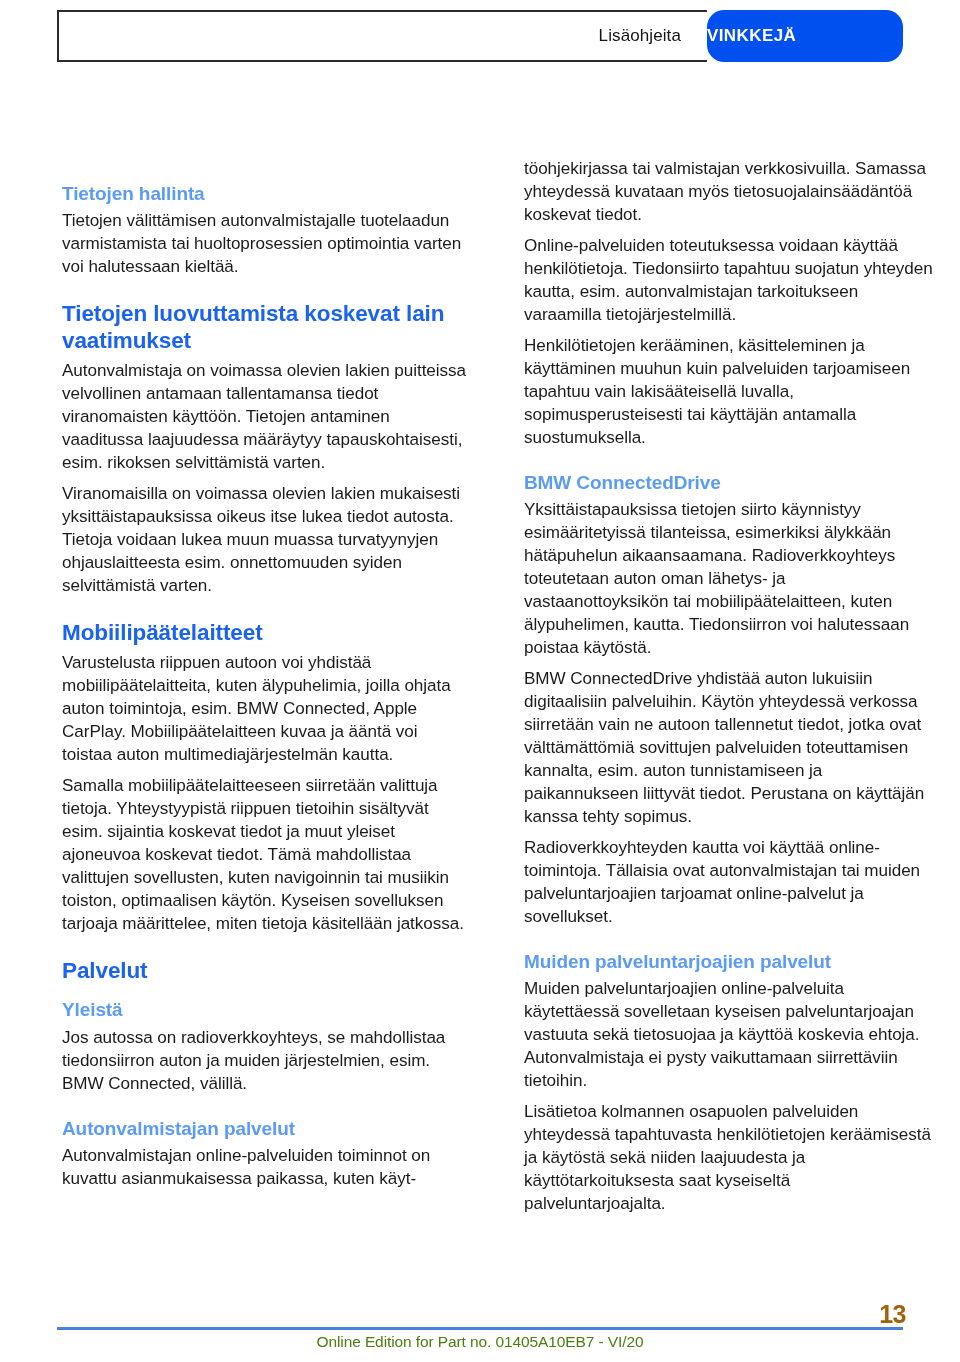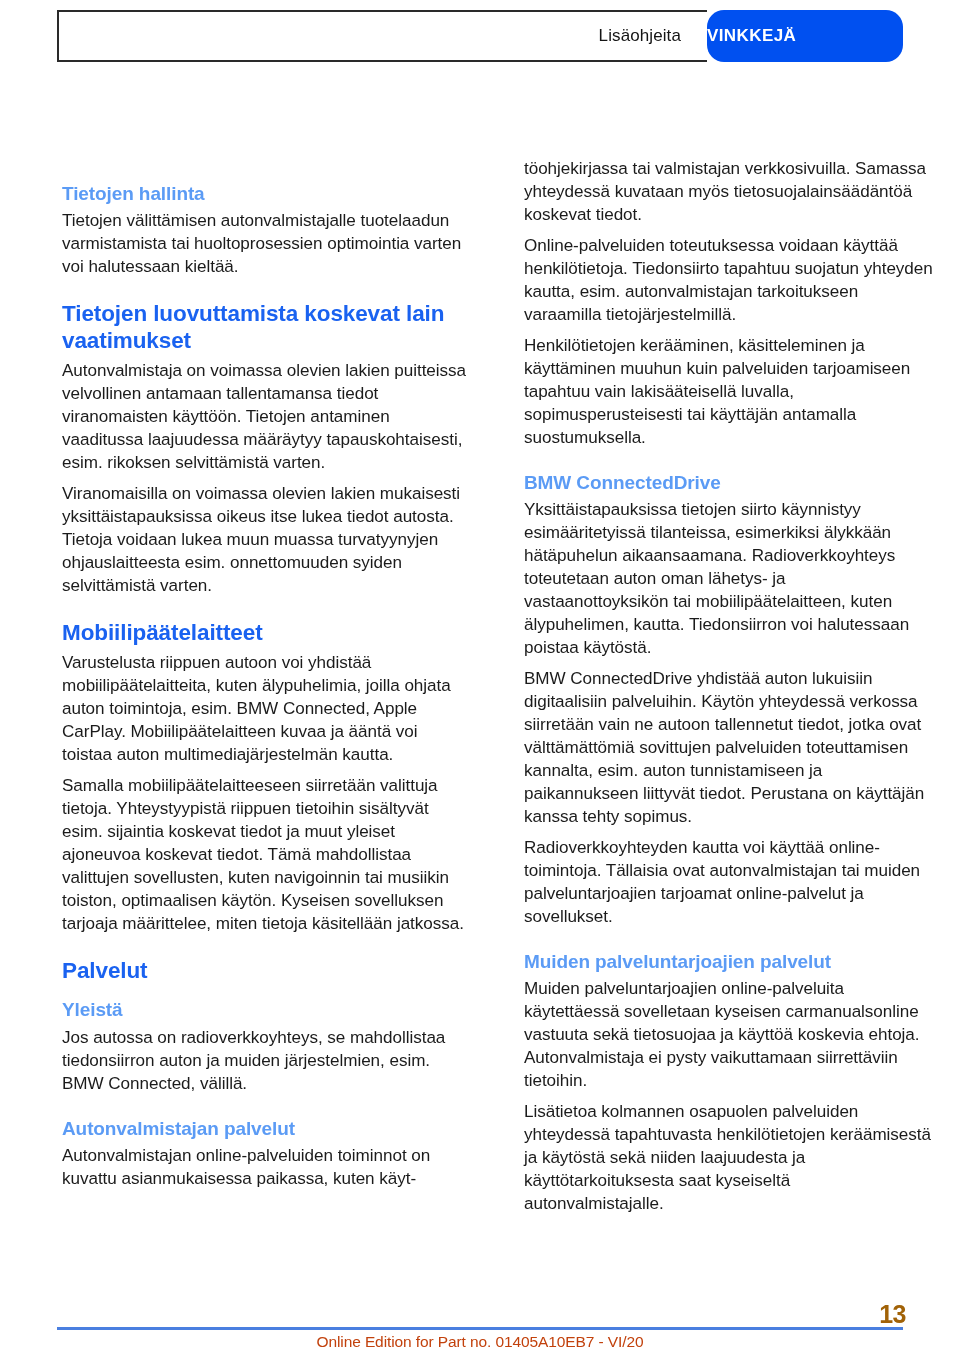--- a/index.html
+++ b/index.html
@@ -121,21 +121,21 @@
     color: #a16207;
     letter-spacing: -0.5px;
   }
   .edition-line {
     position: absolute;
     left: 0;
     top: 1333px;
     width: 960px;
     text-align: center;
     font-size: 15.5px;
-    color: #c2410c;
+    color: #4d7c0f;
     letter-spacing: -0.1px;
   }
   .watermark {
     position: absolute;
     left: 645px;
     top: 1328px;
     font-size: 25px;
     color: #9e9e9e;
     letter-spacing: -0.4px;
     white-space: nowrap;
@@ -197,21 +197,21 @@
     <div class="spacer-md"></div>
 
     <h2 class="sub-title">BMW ConnectedDrive</h2>
     <p class="para">Yksittäistapauksissa tietojen siirto käynnistyy esimääritetyissä tilanteissa, esimerkiksi älykkään hätäpuhelun aikaansaamana. Radioverkkoyhteys toteutetaan auton oman lähetys- ja vastaanottoyksikön tai mobiilipäätelaitteen, kuten älypuhelimen, kautta. Tiedonsiirron voi halutessaan poistaa käytöstä.</p>
     <p class="para">BMW ConnectedDrive yhdistää auton lukuisiin digitaalisiin palveluihin. Käytön yhteydessä verkossa siirretään vain ne autoon tallennetut tiedot, jotka ovat välttämättömiä sovittujen palveluiden toteuttamisen kannalta, esim. auton tunnistamiseen ja paikannukseen liittyvät tiedot. Perustana on käyttäjän kanssa tehty sopimus.</p>
     <p class="para">Radioverkkoyhteyden kautta voi käyttää online-toimintoja. Tällaisia ovat autonvalmistajan tai muiden palveluntarjoajien tarjoamat online-palvelut ja sovellukset.</p>
 
     <div class="spacer-md"></div>
 
     <h2 class="sub-title">Muiden palveluntarjoajien palvelut</h2>
-    <p class="para">Muiden palveluntarjoajien online-palveluita käytettäessä sovelletaan kyseisen carmanualsonline vastuuta sekä tietosuojaa ja käyttöä koskevia ehtoja. Autonvalmistaja ei pysty vaikuttamaan siirrettäviin tietoihin.</p>
-    <p class="para">Lisätietoa kolmannen osapuolen palveluiden yhteydessä tapahtuvasta henkilötietojen keräämisestä ja käytöstä sekä niiden laajuudesta ja käyttötarkoituksesta saat kyseiseltä autonvalmistajalle.</p>
+    <p class="para">Muiden palveluntarjoajien online-palveluita käytettäessä sovelletaan kyseisen palveluntarjoajan vastuuta sekä tietosuojaa ja käyttöä koskevia ehtoja. Autonvalmistaja ei pysty vaikuttamaan siirrettäviin tietoihin.</p>
+    <p class="para">Lisätietoa kolmannen osapuolen palveluiden yhteydessä tapahtuvasta henkilötietojen keräämisestä ja käytöstä sekä niiden laajuudesta ja käyttötarkoituksesta saat kyseiseltä palveluntarjoajalta.</p>
   </div>
 </div>
 
 <div class="footer-rule"></div>
 <div class="page-number">13</div>
 <div class="edition-line">Online Edition for Part no. 01405A10EB7 - VI/20</div>
 <div class="watermark">carmanualsonline.info</div>
 
 </body></html>

